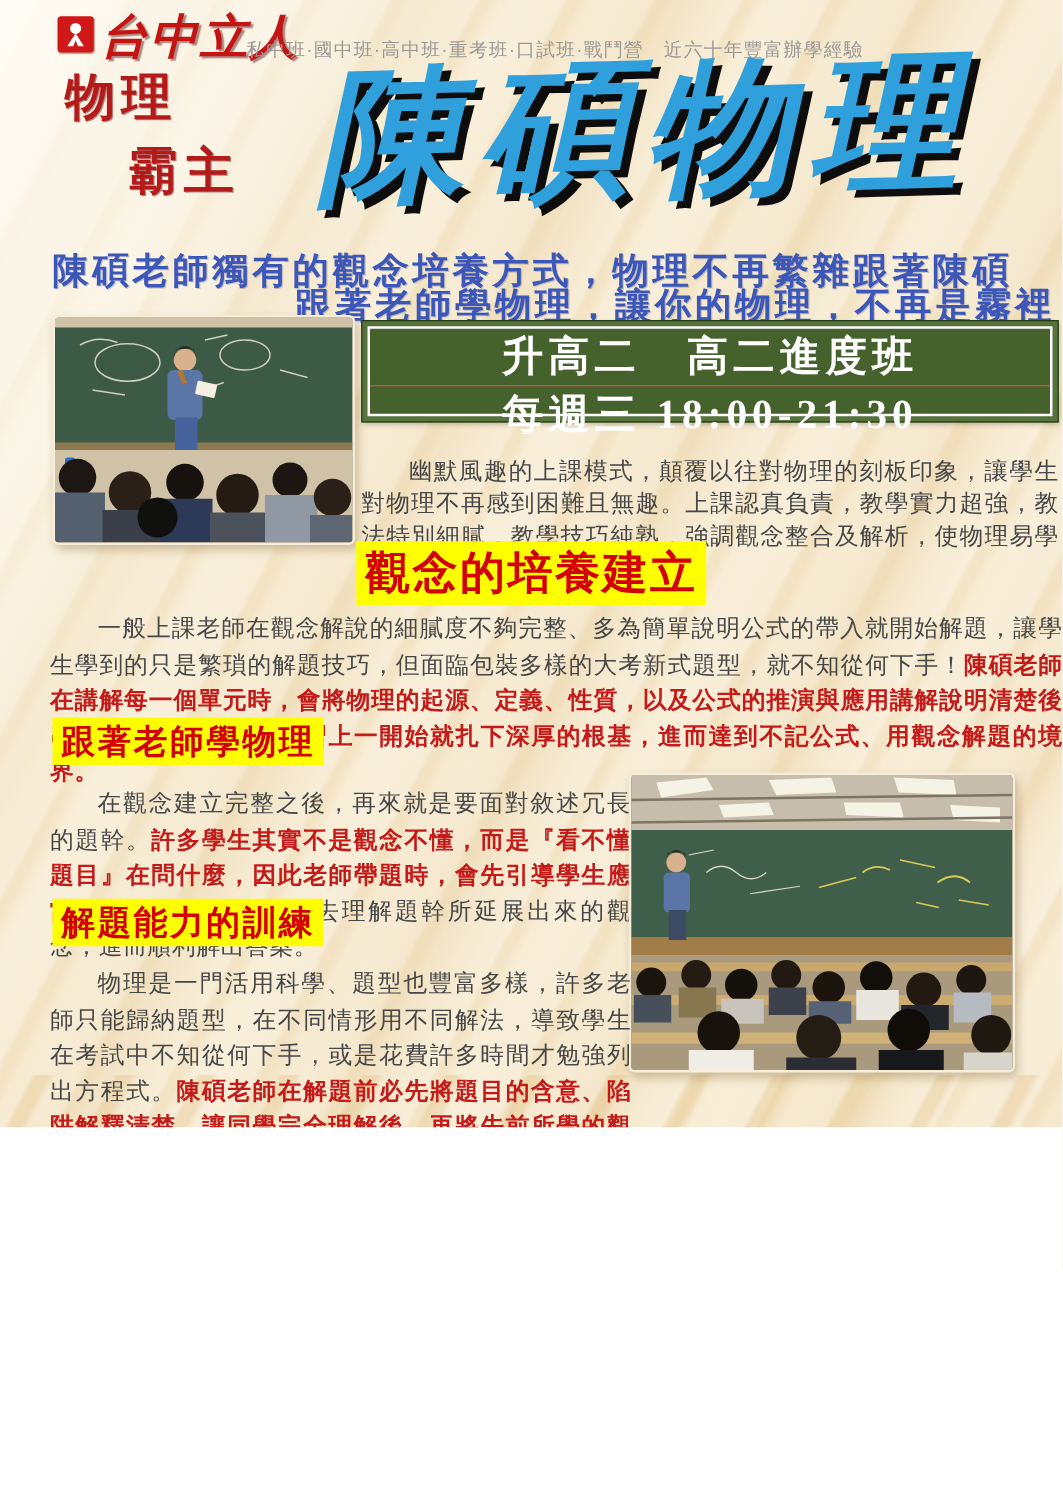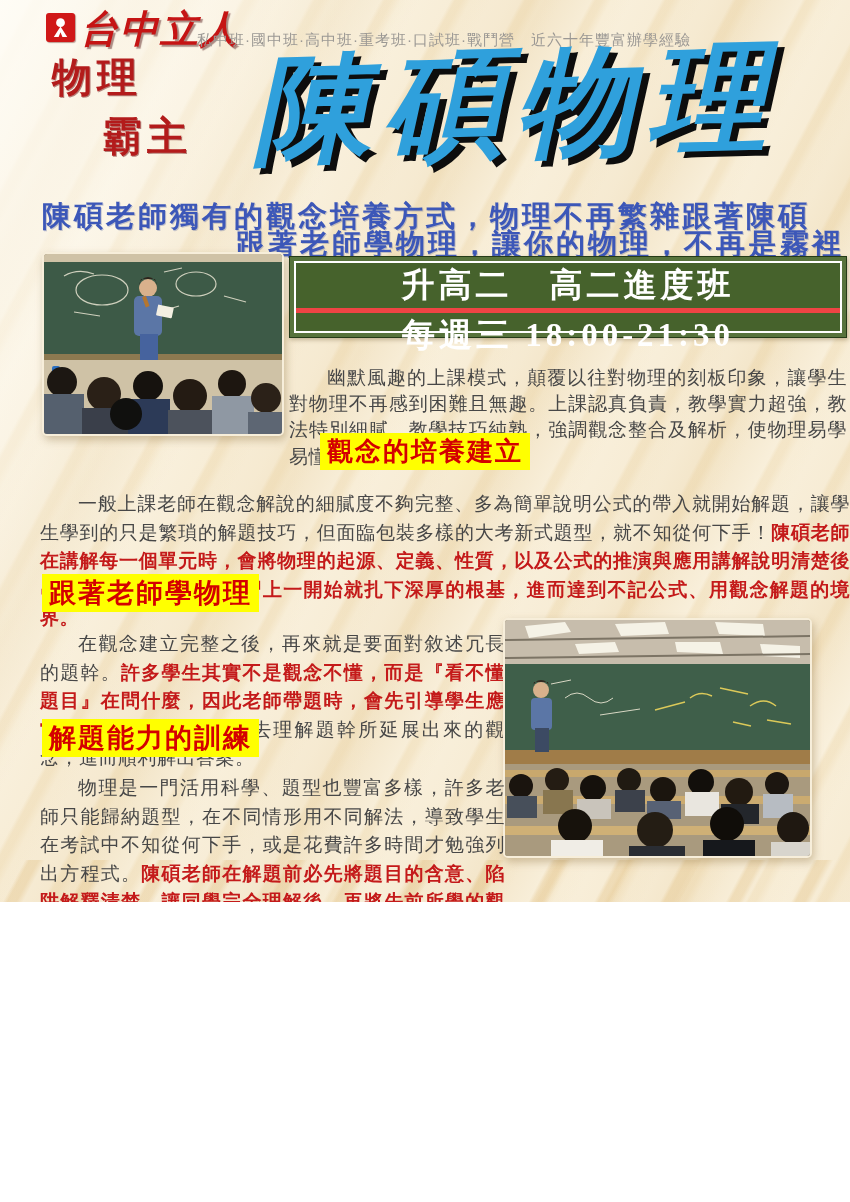--- a/index.html
+++ b/index.html
@@ -43,32 +43,32 @@
     font-size:29px;letter-spacing:3px;white-space:nowrap;text-shadow:1px 1px 0 rgba(40,60,140,.25);}
   .slogan1{left:42px;top:197px;}
   .slogan2{right:6px;top:225px;}
   
   .banner{left:289px;top:256px;width:558px;height:82px;background:#57733c;border:1px solid #263c18;
     box-sizing:border-box;padding:4px;box-shadow:1px 2px 4px rgba(100,80,40,.35);}
   .banner-inner{height:100%;box-sizing:border-box;border:2px solid #ffffff;background:#46622c;
     display:flex;flex-direction:column;}
   .banner-row{flex:1;display:flex;align-items:center;justify-content:center;color:#ffffff;
     font-family:"Liberation Serif",serif;font-weight:bold;font-size:33px;letter-spacing:4px;white-space:nowrap;}
-  .banner-row.first{border-bottom:5px solid #ef4444;}
+  .banner-row.first{border-bottom:1px solid #ef4444;}
   
   .para{font-size:19px;line-height:1.5;color:#474747;text-align:justify;text-indent:2em;letter-spacing:.5px;}
   .para .red{color:#c41a1a;font-weight:bold;}
   .intro{left:289px;top:346px;width:558px;line-height:1.38;}
   .para2{left:40px;top:471px;width:810px;}
   .para3{left:40px;top:611px;width:465px;}
   .para4{left:40px;top:755px;width:465px;}
   
   .h-center-wrap{left:0;top:433px;width:850px;text-align:center;}
   .hl{display:inline-block;background:#ffff00;color:#d40000;font-weight:bold;padding:1px 7px;letter-spacing:2px;}
-  .h-center-wrap .hl{font-size:26px;}
+  .h-center-wrap .hl{font-size:36px;}
   .h-side{font-size:27px;}
   .h2pos{left:42px;top:574px;}
   .h3pos{left:42px;top:719px;}
   
   .photo{border:2px solid #f7eeda;border-radius:5px;overflow:hidden;
     box-shadow:2px 4px 8px rgba(140,110,60,.38);background:#9a8f78;}
   .photo svg{display:block;width:100%;height:100%;}
   .p1{left:42px;top:252px;width:238px;height:180px;}
   .p2{left:503px;top:618px;width:305px;height:236px;}
   .pa{left:55px;top:918px;width:230px;height:184px;}

